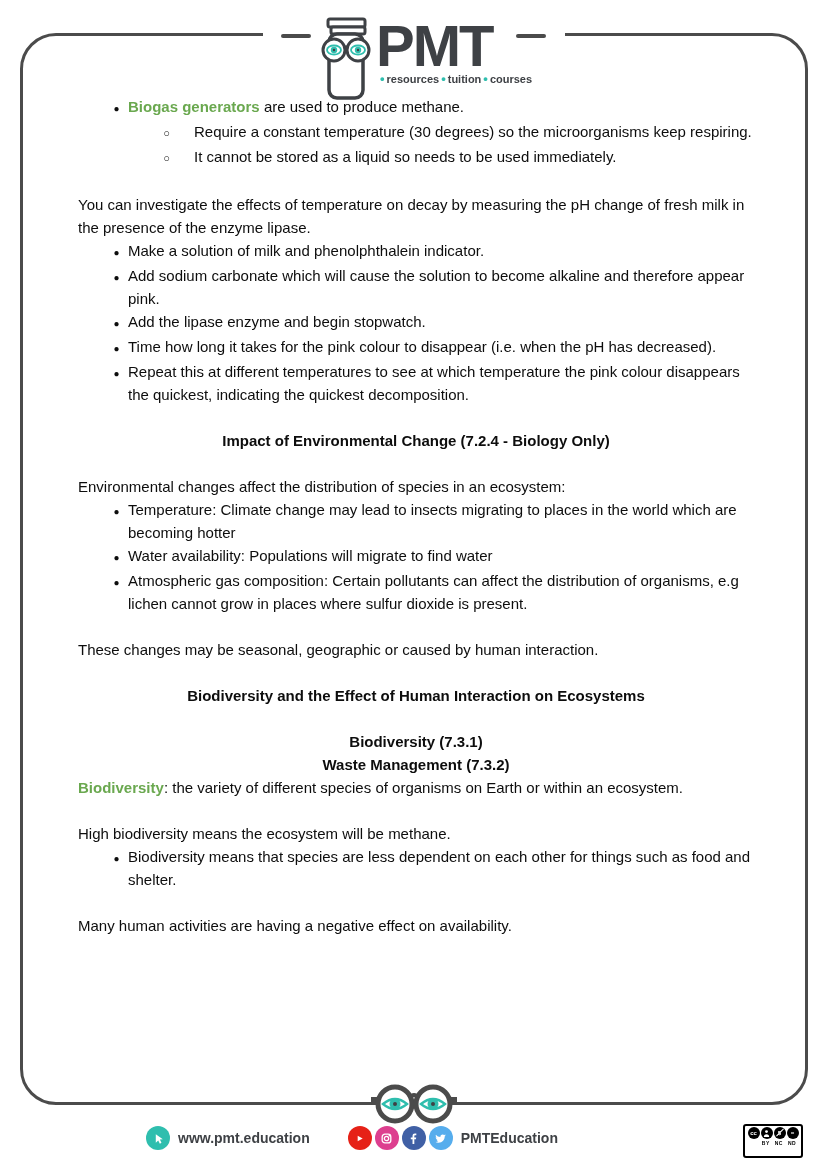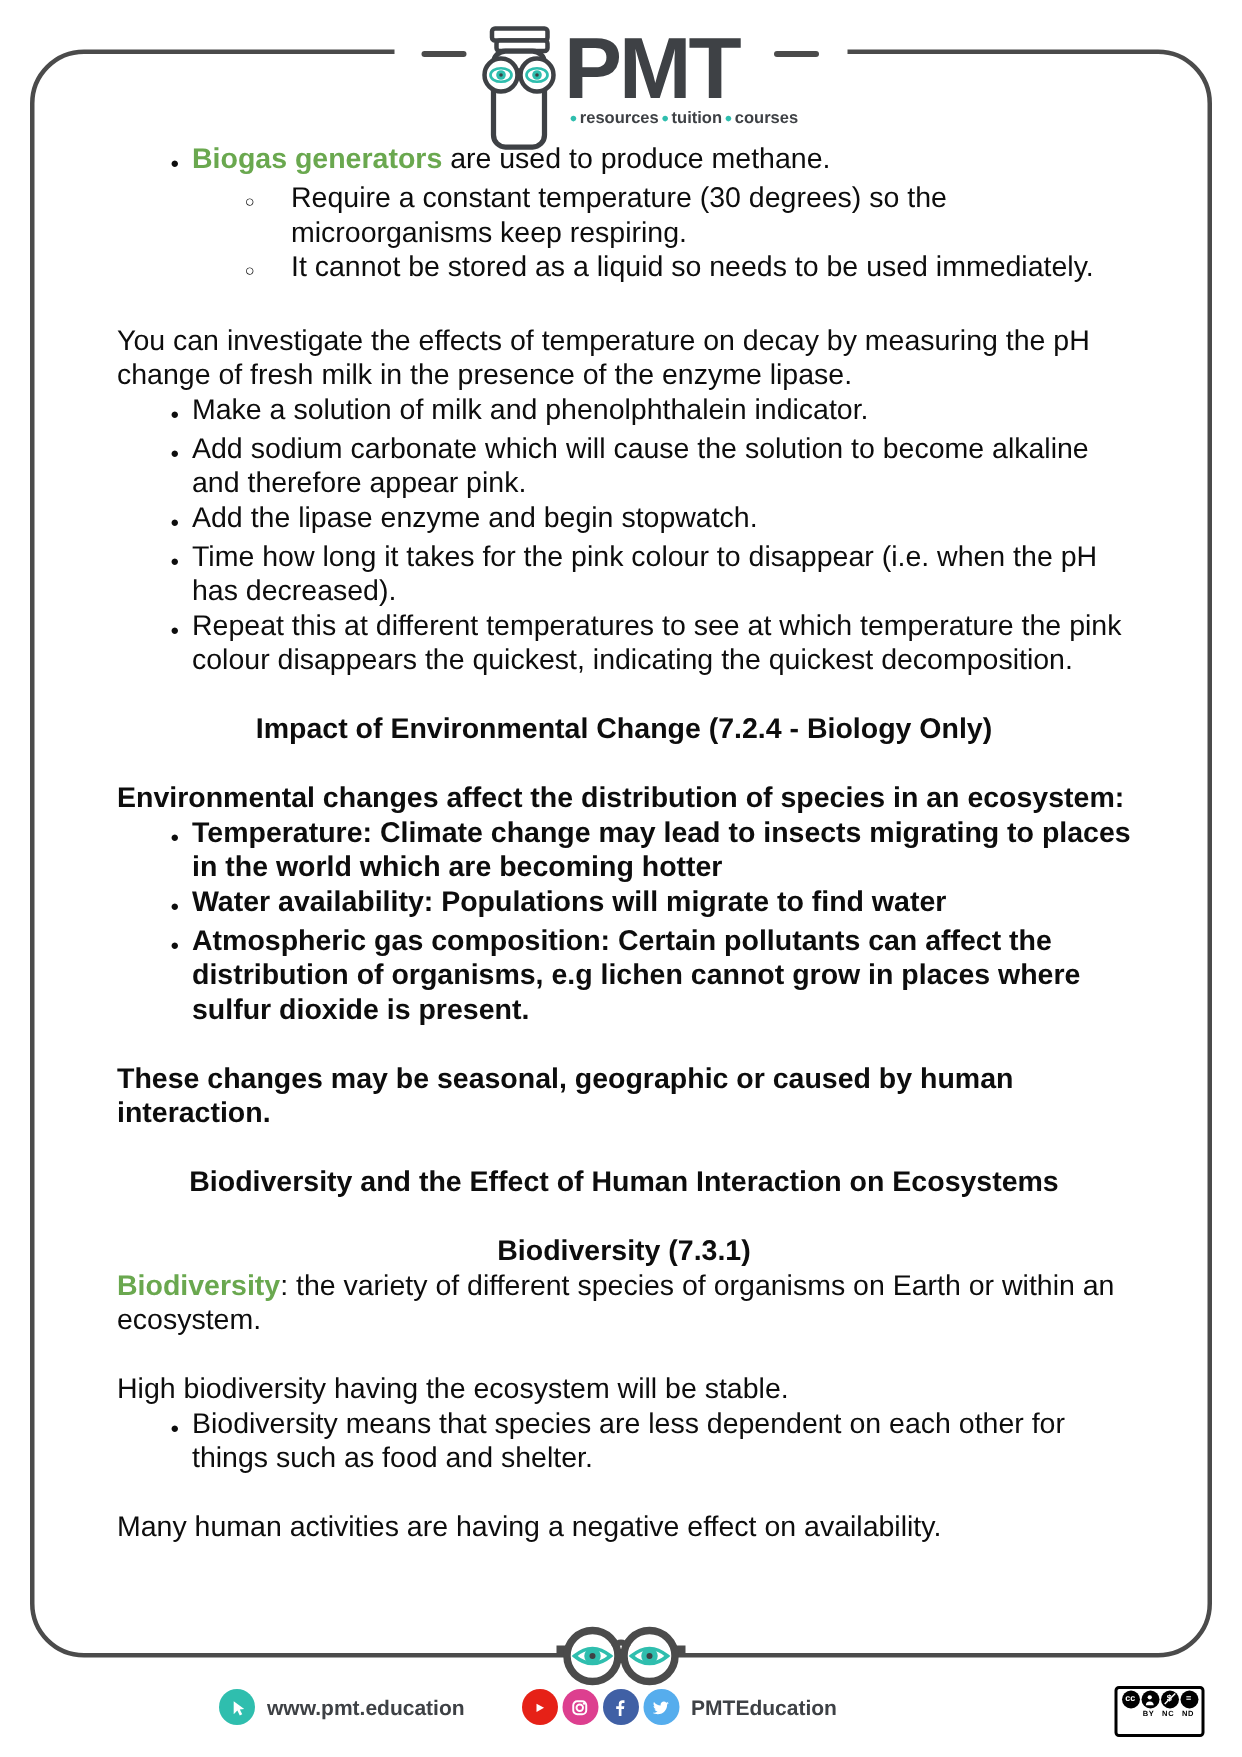--- a/index.html
+++ b/index.html
@@ -19,26 +19,26 @@
   
   .logo { position:absolute; left:320px; top:17px; z-index:4; display:flex; align-items:flex-start; }
   .logo-text-col { display:flex; flex-direction:column; margin-left:4px; }
   .logo-name { font-size:58px; font-weight:bold; color:#3e4145; letter-spacing:-2px;
     line-height:58px; }
   .tagline { display:flex; align-items:center; font-size:11px; font-weight:bold;
     color:#3e4145; margin-top:-4px; margin-left:2px; }
   .tagline .dot { color:#2fbeae; margin:0 2px; font-size:13px; }
 
   
-  .content { position:absolute; left:78px; top:95px; width:676px; font-size:19px;
+  .content { position:absolute; left:78px; top:95px; width:676px; font-size:15px;
     line-height:23px; color:#0d0d0d; z-index:1; }
   .para { margin:0; }
   .gap { height:23px; }
   .heading { text-align:center; font-weight:bold; }
-  .bold { font-weight:bold; }
+  .bold { font-weight:normal; }
   .green { color:#6aa84f; font-weight:bold; }
   .li { display:flex; }
   .li .b { flex:none; width:23px; text-align:center; }
   .li.l1 { margin-left:27px; }
   .li.l2 { margin-left:77px;gap:16px; }
   .li.l1 > .b::before { content:"●"; font-size:10px; }
   .li.l2 > .b::before { content:"○"; font-size:11px; }
   .li .t { flex:1; }
 
   
@@ -176,26 +176,27 @@
 
   <p class="para bold">These changes may be seasonal, geographic or caused by human interaction.</p>
 
   <div class="gap"></div>
 
   <p class="heading">Biodiversity and the Effect of Human Interaction on Ecosystems</p>
 
   <div class="gap"></div>
 
   <p class="heading">Biodiversity (7.3.1)</p>
+  <p class="heading">Waste Management (7.3.2)</p>
 
   <p class="para"><span class="green">Biodiversity</span><span>: the variety of different species of organisms on Earth or within an ecosystem.</span></p>
 
   <div class="gap"></div>
 
-  <p class="para">High biodiversity having the ecosystem will be stable.</p>
+  <p class="para">High biodiversity means the ecosystem will be methane.</p>
 
   <div class="li l1">
     <span class="b"></span>
     <span class="t">Biodiversity means that species are less dependent on each other for things such as food and shelter.</span>
   </div>
 
   <div class="gap"></div>
 
   <p class="para">Many human activities are having a negative effect on availability.</p>
 

